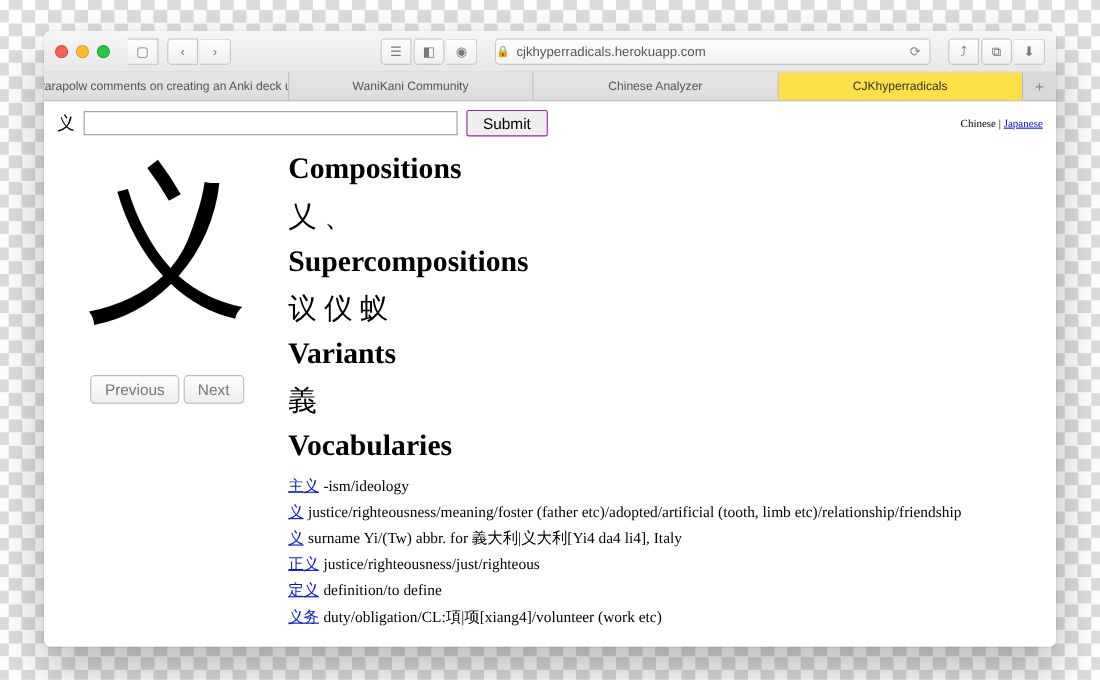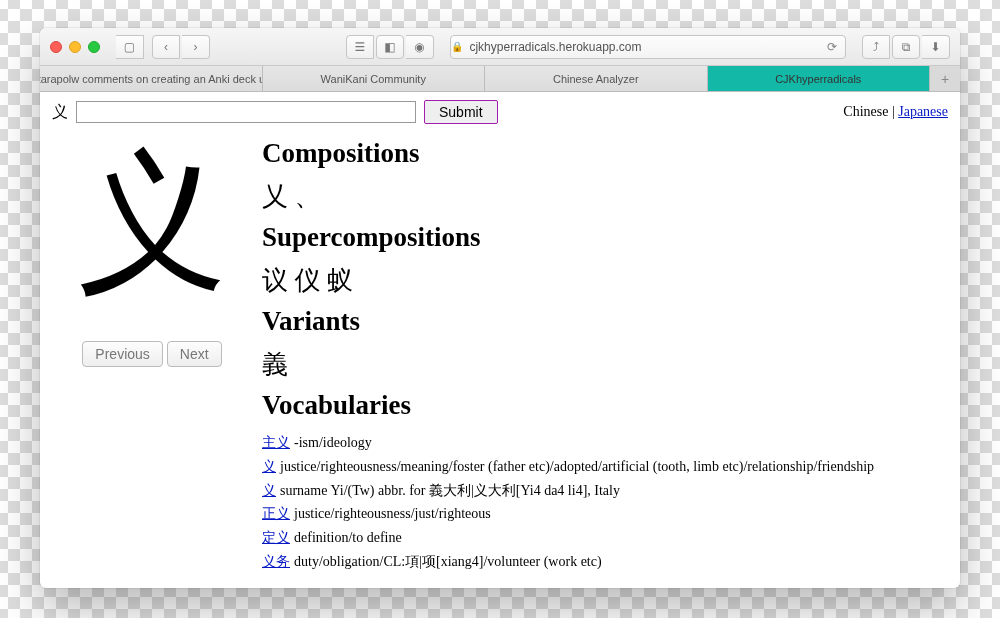--- a/index.html
+++ b/index.html
@@ -69,39 +69,39 @@
       display: flex;
       align-items: center;
       justify-content: center;
       font-size: 11px;
       color: #555;
       border-right: 1px solid #bcbcbc;
       background: linear-gradient(#e6e6e6,#dcdcdc);
       white-space: nowrap; overflow: hidden; text-overflow: ellipsis;
       padding: 0 8px;
     }
-    .tab.active { background: #14b8a6; color: #333; }
+    .tab.active { background: #fde047; color: #333; }
     .newtab { width: 30px; display:flex; align-items:center; justify-content:center; color:#888; font-size:14px; }
     .content {
       flex: 1; overflow: hidden; position: relative;
       padding: 8px 12px;
     }
     .topstrip { display: flex; align-items: center; gap: 8px; }
     .charlabel { font-family: serif; font-size: 16px; }
     .searchbox {
       width: 340px; height: 22px;
       border: 1px solid #999; background: #fff;
       padding: 2px 6px; font-size: 13px;
     }
     .submitbtn {
       height: 24px; padding: 0 14px;
       font-family: Arial, sans-serif; font-size: 14px;
       background: #efefef; border: 1px solid #a21caf; border-radius: 2px;
     }
-    .langlinks { margin-left: auto; font-size: 14px; font-family: serif; }
+    .langlinks { margin-left: auto; font-size: 10px; font-family: serif; }
     .langlinks a { color: #0518c4; text-decoration: underline; }
     .mainrow { display: flex; margin-top: 6px; height: 100%; }
     .leftcol { width: 200px; display:flex; flex-direction:column; align-items:center; }
     .bigglyph {
       font-family: "Songti SC", "SimSun", serif;
       font-size: 150px;
       line-height: 1.1;
       margin-top: 10px;
     }
     .navpair { display:flex; gap:4px; margin-top: 36px; }

